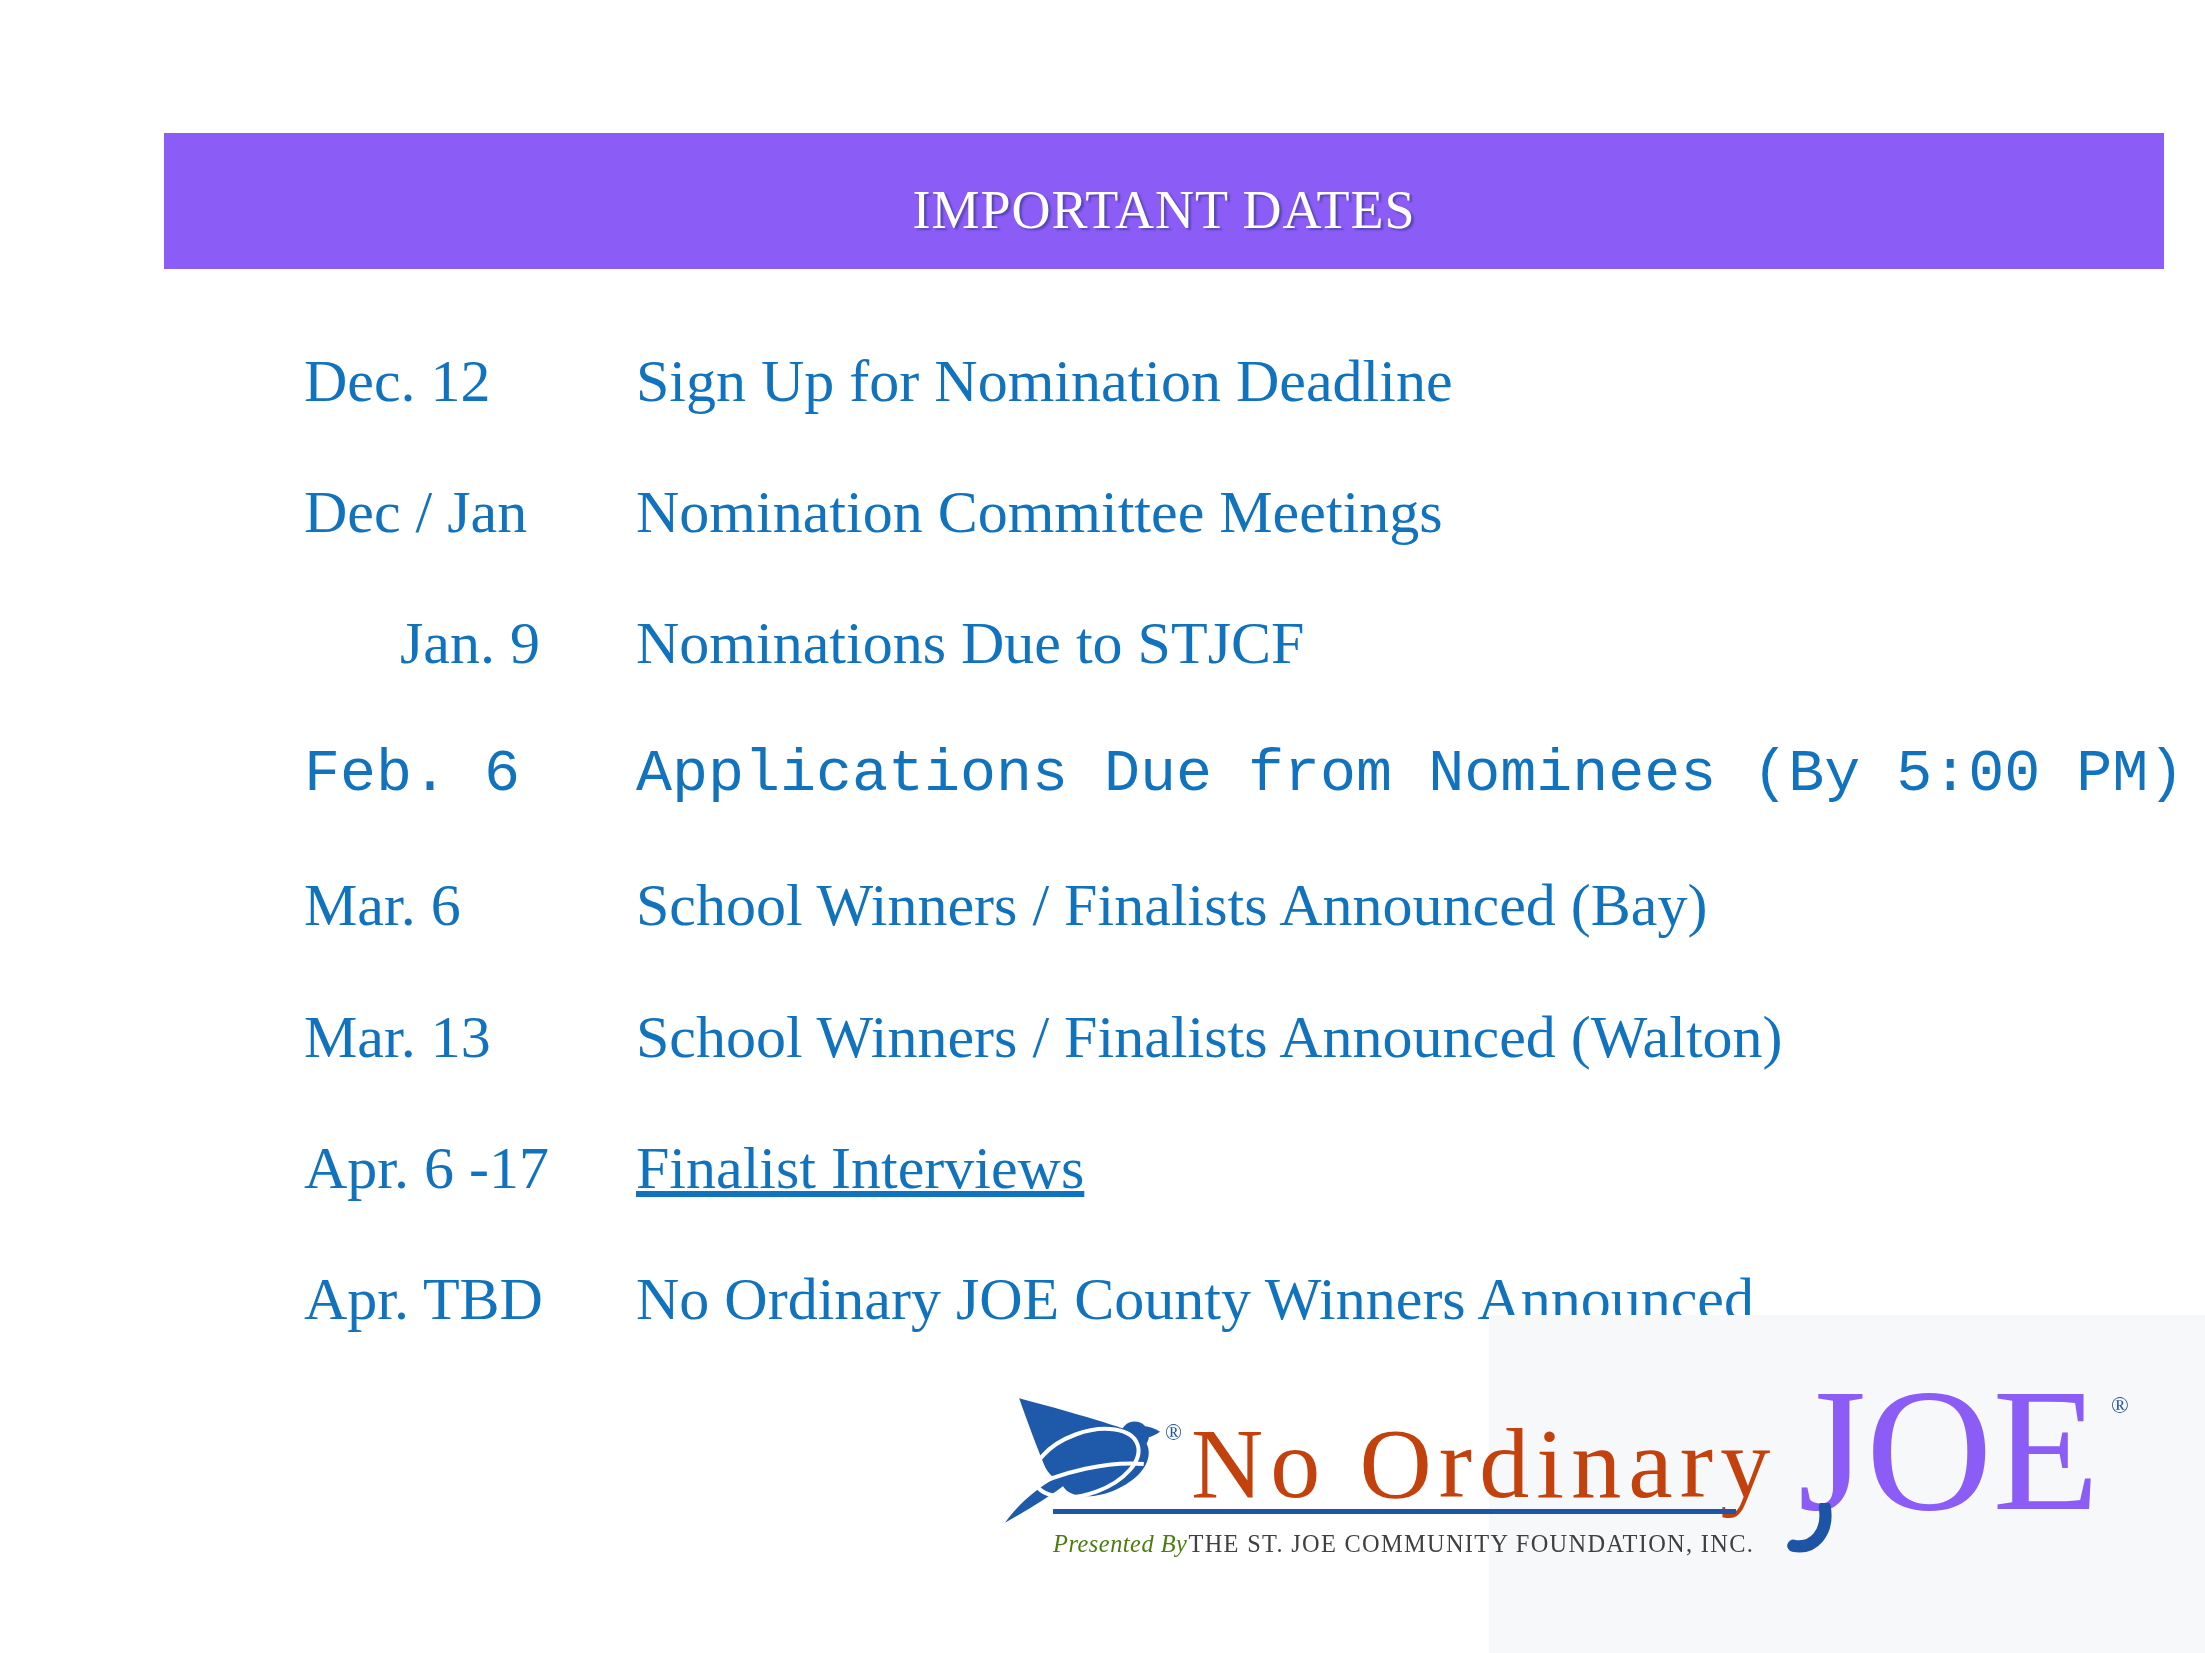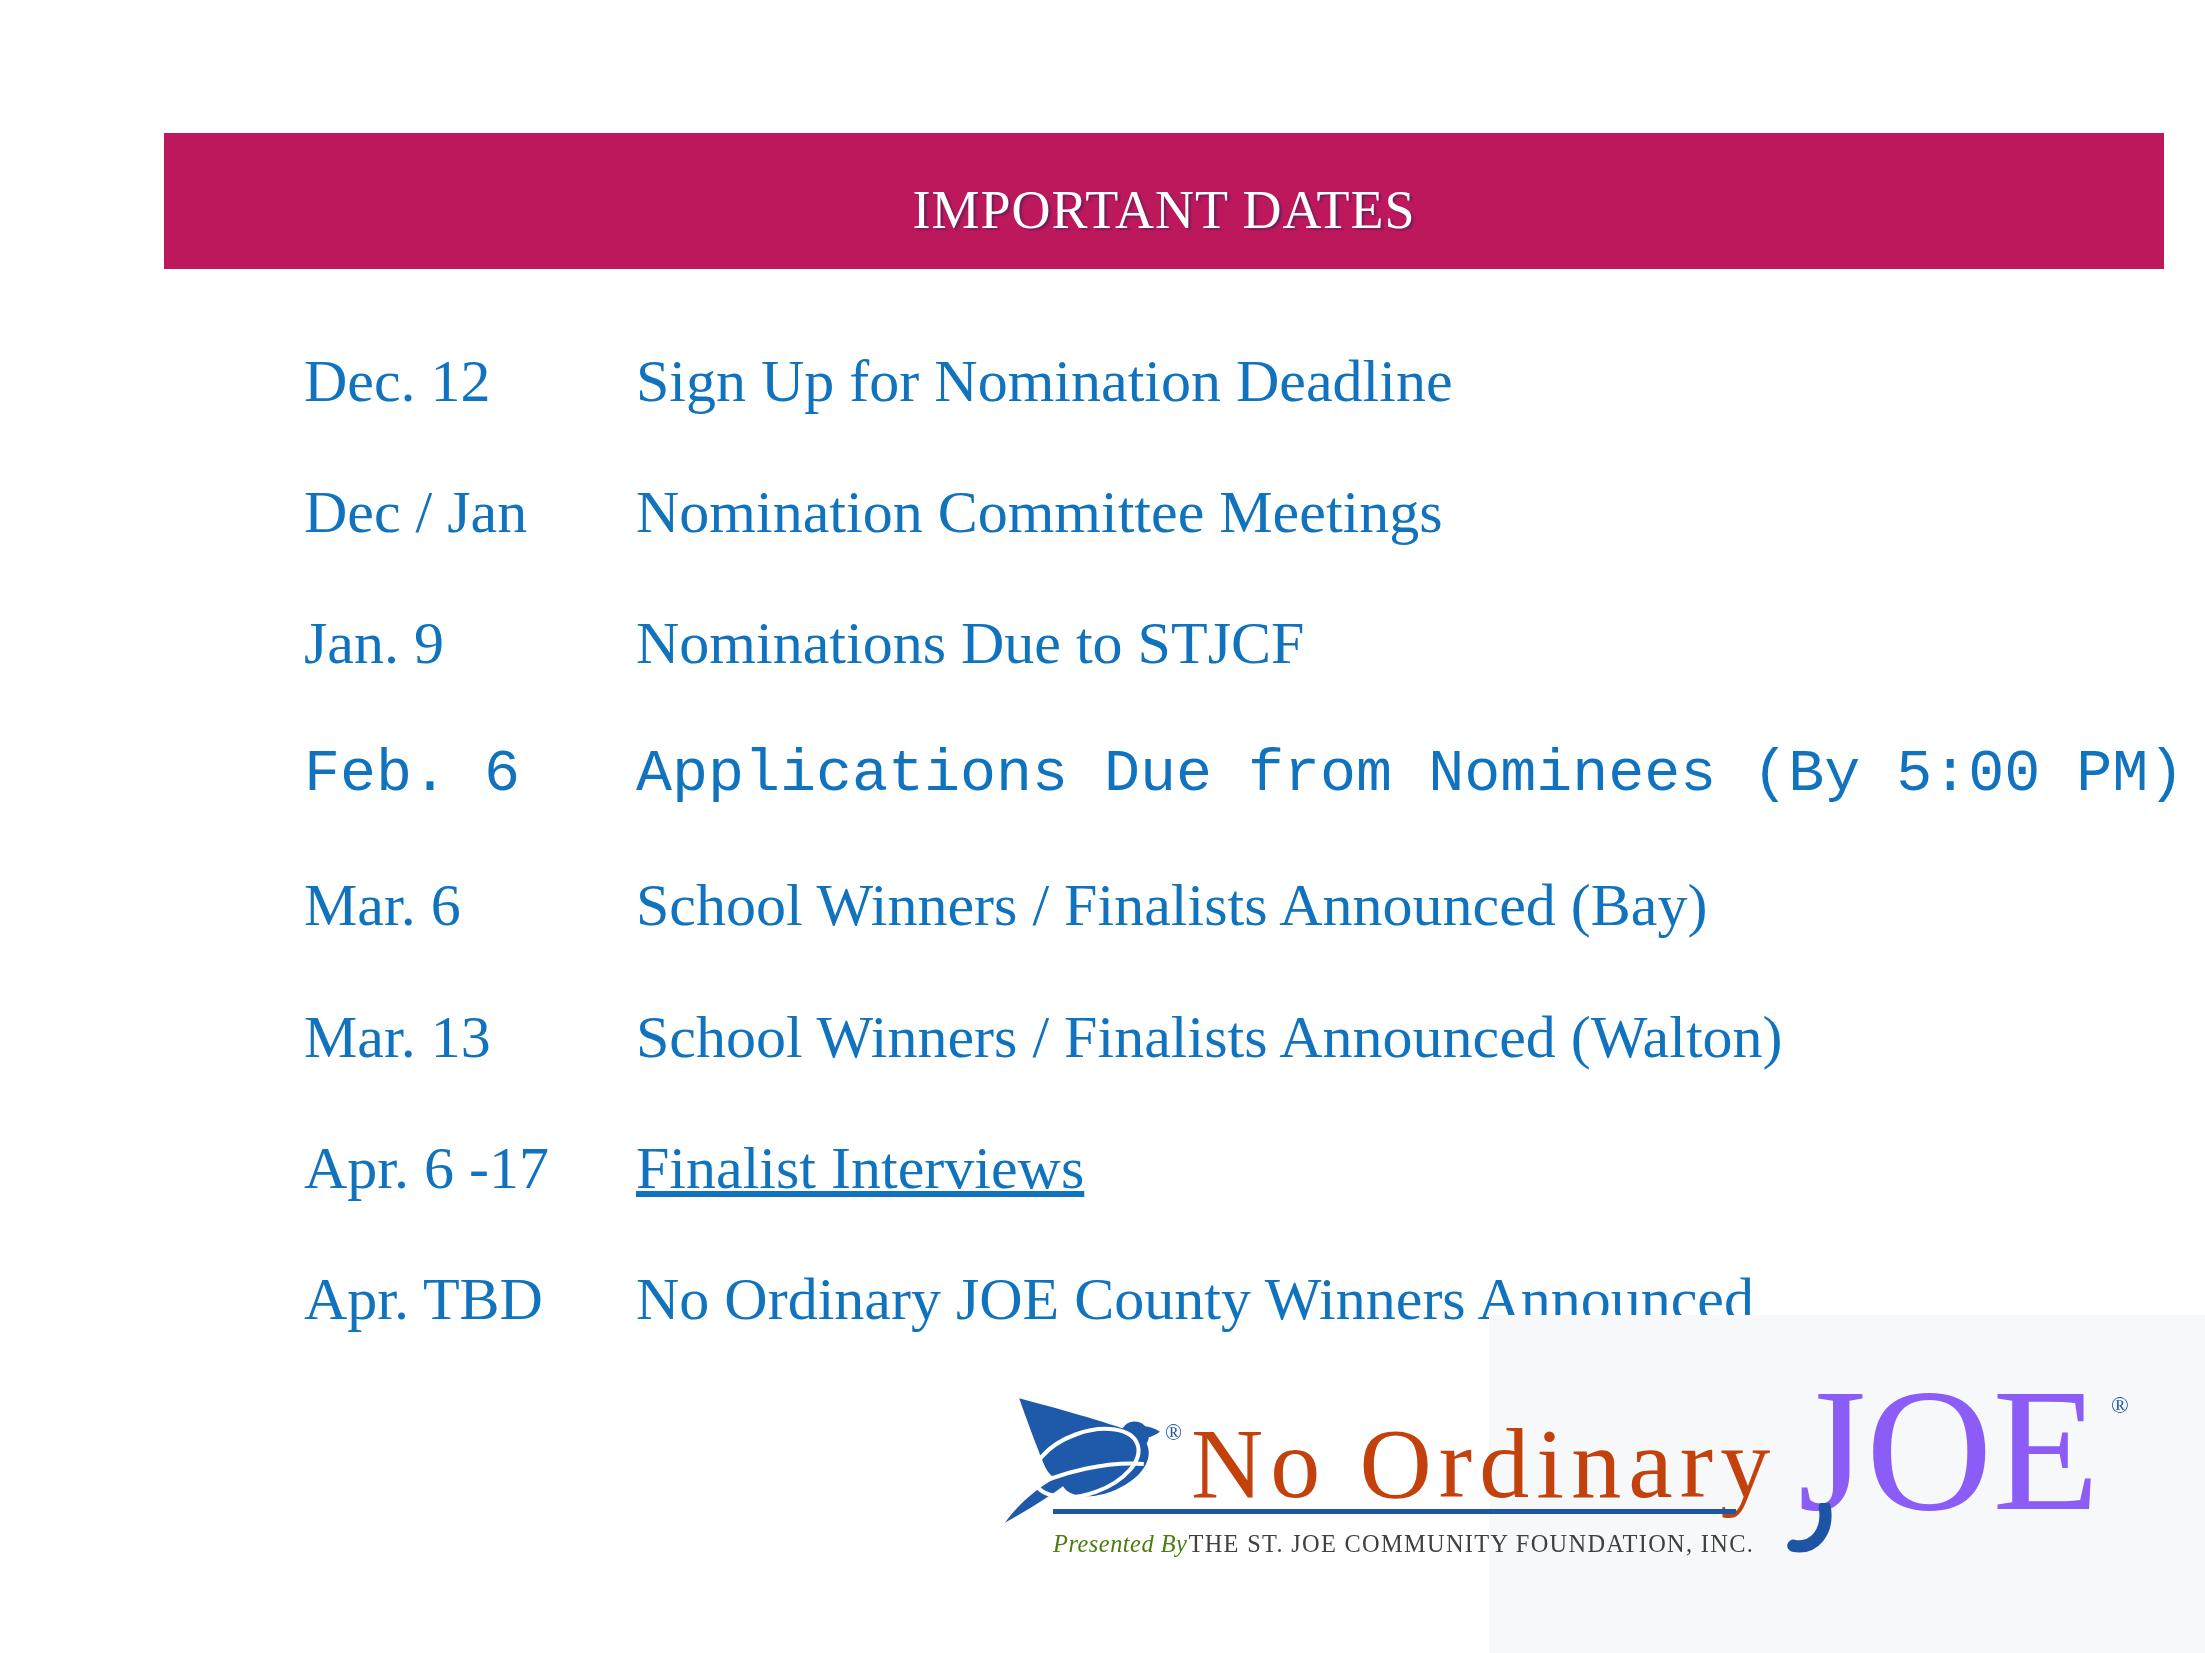--- a/index.html
+++ b/index.html
@@ -16,21 +16,21 @@
     font-family: "Liberation Serif", "DejaVu Serif", serif;
   }
 
   
   .banner {
     position: absolute;
     left: 164px;
     top: 133px;
     width: 2000px;
     height: 136px;
-    background: #be185d;
+    background: #8b5cf6;
     display: flex;
     align-items: center;
     justify-content: center;
   }
   .banner h1 {
     margin: 0;
     padding-top: 17.3px;
     font-size: 54px;
     font-weight: normal;
     letter-spacing: 1px;
@@ -48,21 +48,21 @@
     font-size: 60px;
     color: #1173BD;
     white-space: nowrap;
   }
   .schedule-row .date {
     display: inline-block;
     width: 332px;
   }
   .row-0 { top: 349px; }
   .row-1 { top: 480px; }
-  .row-2 { top: 611px; }
+  .row-2 { top: 611px; text-align: center; }
   .row-3 { top: 742px; font-family: Liberation Mono, monospace; }
   .row-4 { top: 873px; }
   .row-5 { top: 1005px; }
   .row-6 { top: 1136px; text-decoration: underline; }
   .row-7 { top: 1267px; }
 
   
   .logo-panel {
     position: absolute;
     left: 1489px;

